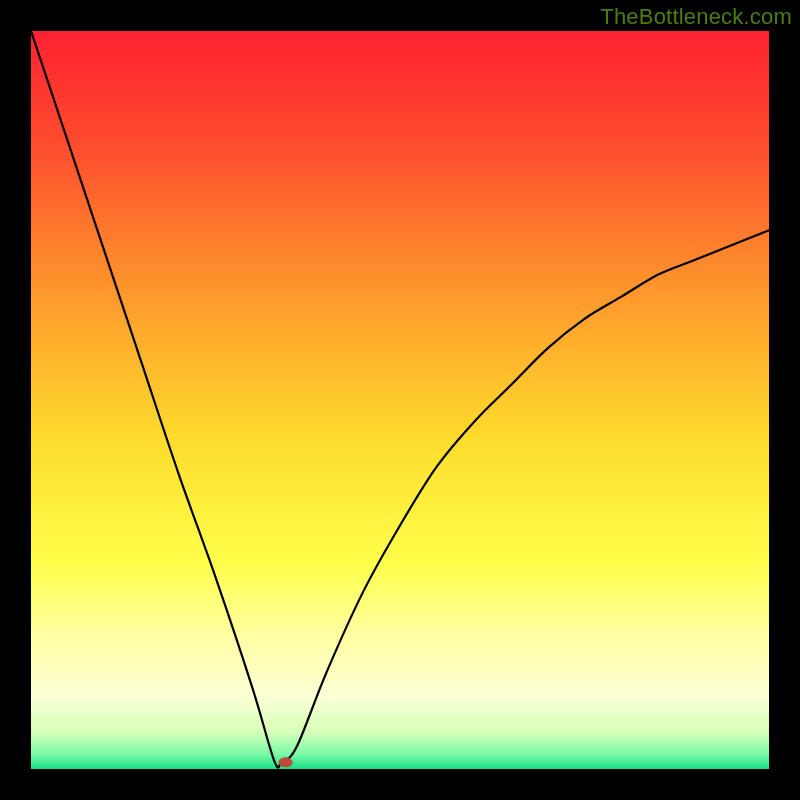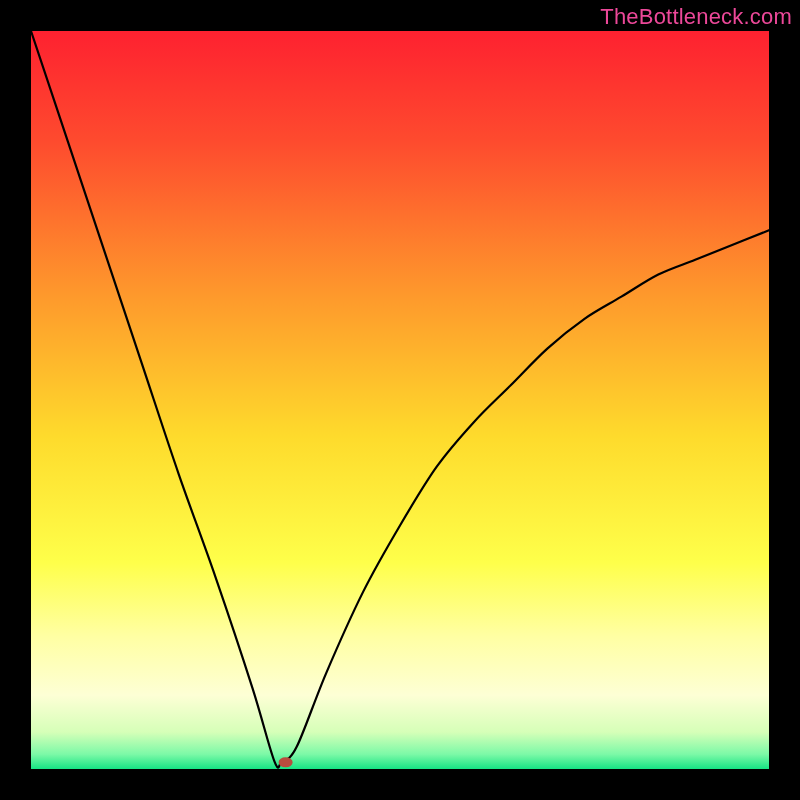--- a/index.html
+++ b/index.html
@@ -14,21 +14,21 @@
   .frame {
     position: relative;
     width: 800px;
     height: 800px;
     background: #000;
   }
   .watermark {
     position: absolute;
     top: 4px;
     right: 8px;
-    color: #ec4899;
+    color: #4d7c0f;
     font-size: 22px;
     font-family: Arial, Helvetica, sans-serif;
     letter-spacing: 0.2px;
     z-index: 10;
   }
   svg {
     display: block;
   }
 </style>
 </head>

